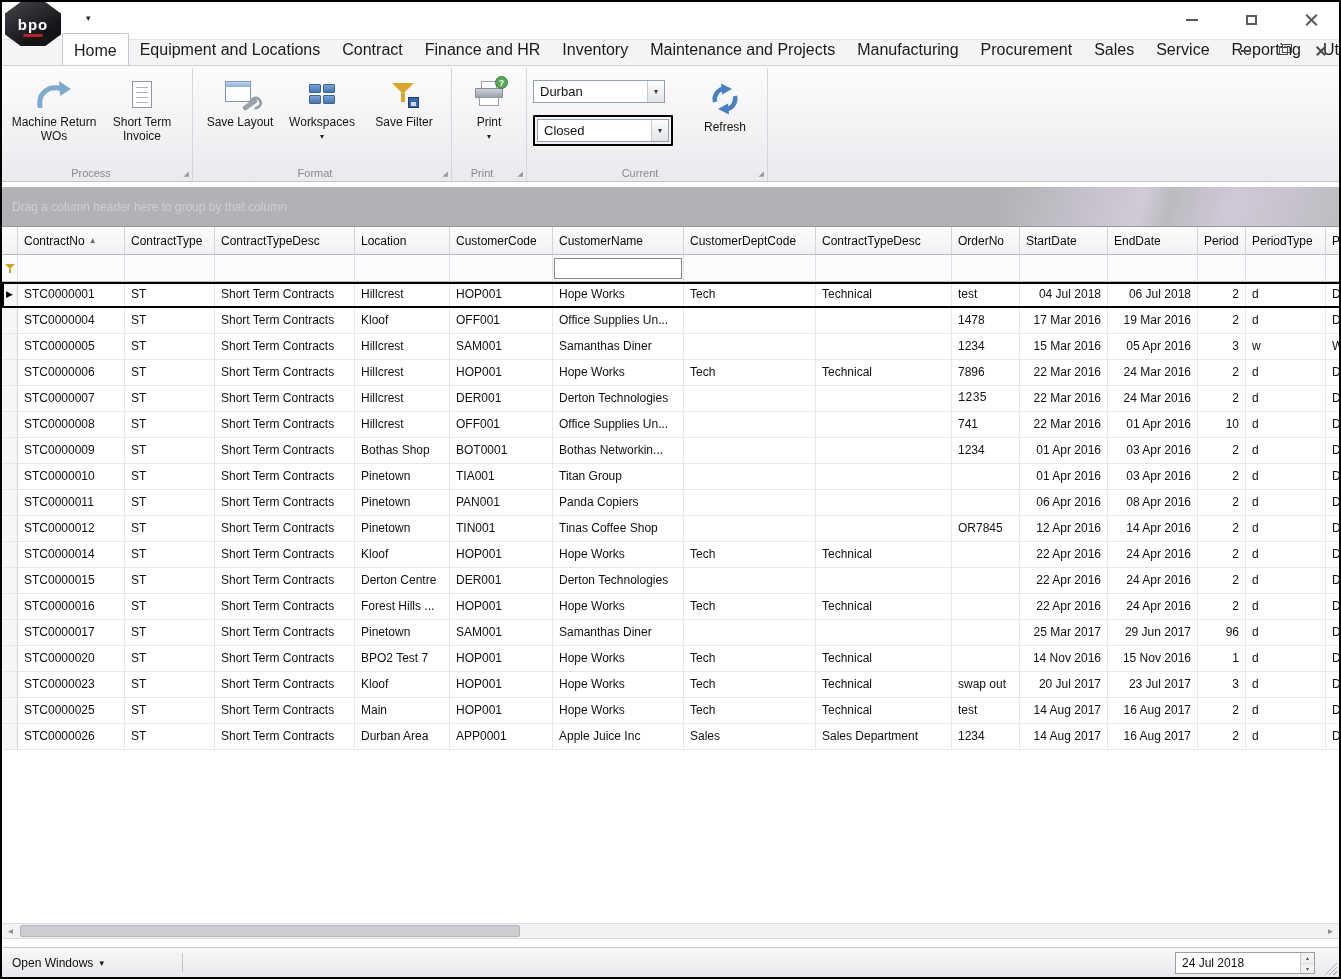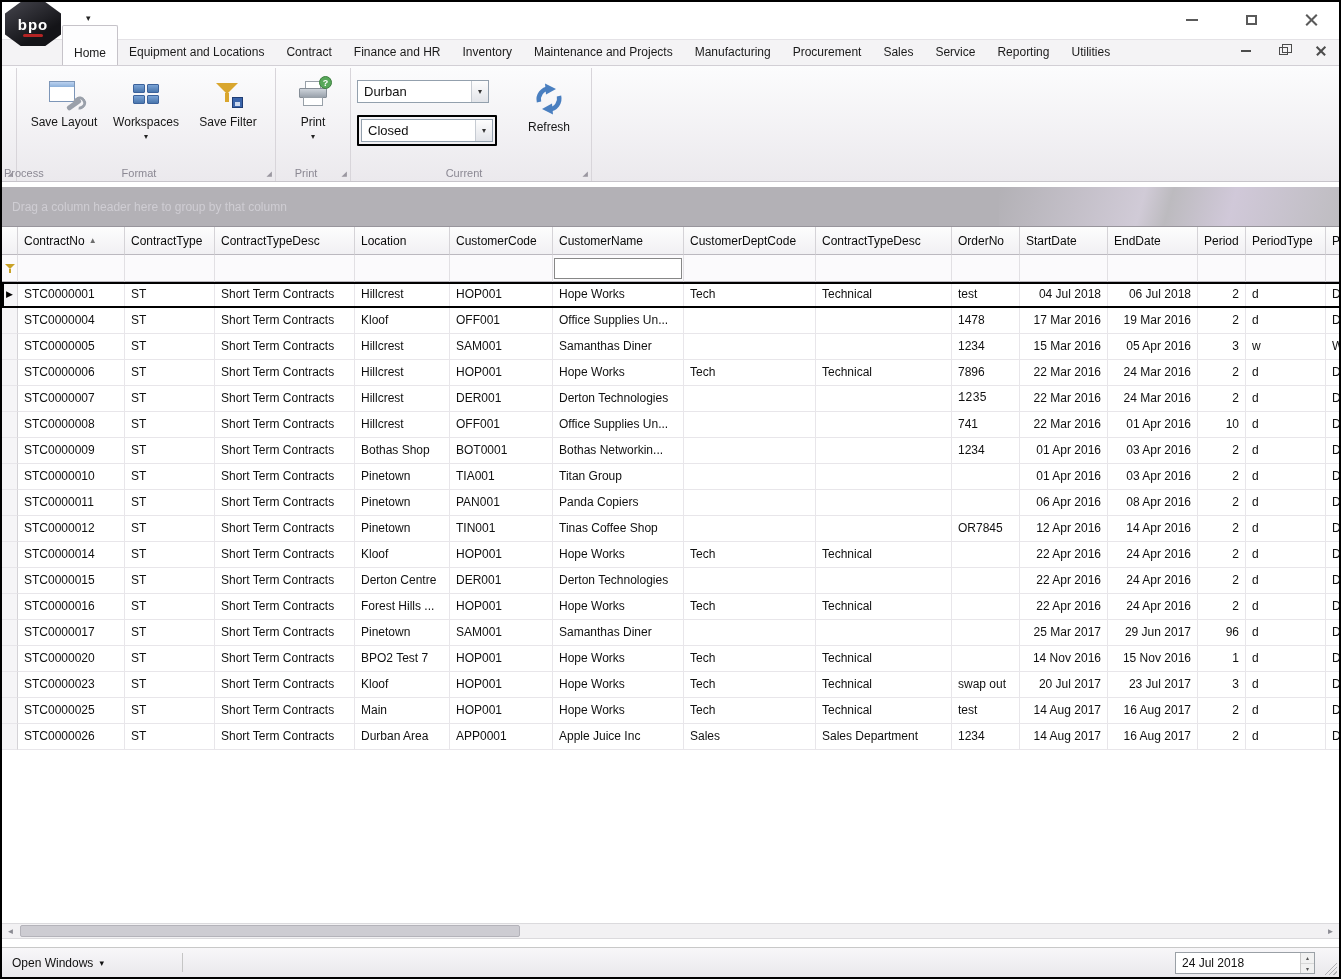--- a/index.html
+++ b/index.html
@@ -28,21 +28,21 @@
   .wtitle { position:absolute; left:0; right:0; top:10px; text-align:center; font-size:14px; color:#101010; }
   .win-controls { position:absolute; right:22px; top:12px; display:flex; gap:48px; align-items:center; }
   .minbar { width:12px; height:2px; background:#5a5a5a; }
   .maxbox { width:11px; height:10px; border:2px solid #5a5a5a; }
   .xicon { position:relative; width:12px; height:12px; display:inline-block; }
   .xicon::before,.xicon::after { content:''; position:absolute; left:-1px; top:5px; width:15px; height:2px; background:#5a5a5a; }
   .xicon::before { transform:rotate(45deg); } .xicon::after { transform:rotate(-45deg); }
 
   
   .tabbar { height:26px; flex:0 0 auto; background:#f4f3f5; display:flex; align-items:flex-end; padding-left:60px; border-bottom:1px solid #d2cfd5; position:relative; }
-  .tab { padding:20px 11px 5px 11px; font-size:12px; color:#1a1a1a; white-space:nowrap; }
+  .tab { padding:8px 11px 5px 11px; font-size:16px; color:#1a1a1a; white-space:nowrap; }
   .tab.selected { background:#fdfdfe; border:1px solid #c6c3c9; border-bottom:none; border-radius:2px 2px 0 0; }
   .mdi-controls { position:absolute; right:14px; top:6px; display:flex; gap:28px; align-items:center; }
   .mdi-min { width:10px; height:2px; background:#4c4c4c; }
   .mdi-restore { position:relative; width:9px; height:8px; border:1px solid #4c4c4c; background:#f4f3f5; }
   .mdi-restore::before { content:''; position:absolute; left:2px; top:-4px; width:8px; height:7px; border:1px solid #4c4c4c; }
   .xicon.small { width:9px; height:9px; }
   .xicon.small::before,.xicon.small::after { width:12px; height:1.6px; top:4px; background:#4c4c4c; }
 
   
   .ribbon { height:116px; flex:0 0 auto; background:linear-gradient(#fcfcfd,#ebe9ed); border-bottom:1px solid #c7c4ca; display:flex; padding:2px 2px 0 2px; }
@@ -174,20 +174,35 @@
       <span class="mdi-min"></span>
       <span class="mdi-restore"></span>
       <span class="xicon small"></span>
     </div>
   </div>
 
   <div class="ribbon">
 
 
     <div class="rgroup">
+      <div class="rbtn w86">
+        <div class="icon-box">
+          <svg width="36" height="28" viewBox="0 0 36 28">
+            <path d="M4 26 C2 12 14 5 26 9" fill="none" stroke="#7fa9cf" stroke-width="5" stroke-linecap="round"></path>
+            <polygon points="23,1 35,9 24,16" fill="#7fa9cf"></polygon>
+          </svg>
+        </div>
+        <div class="lbl">Machine Return WOs</div>
+      </div>
+      <div class="rbtn w86">
+        <div class="icon-box">
+            <span class="icon-doc"></span>
+          </div>
+        <div class="lbl">Short Term Invoice</div>
+      </div>
       <div class="rgroup-label">Process</div>
       <span class="launcher">◢</span>
     </div>
 
     <div class="rgroup">
       <div class="rbtn w80">
         <div class="icon-box">
             <span class="icon-winlayout">
               <span class="winrect"></span>
               <span class="winbar"></span>

